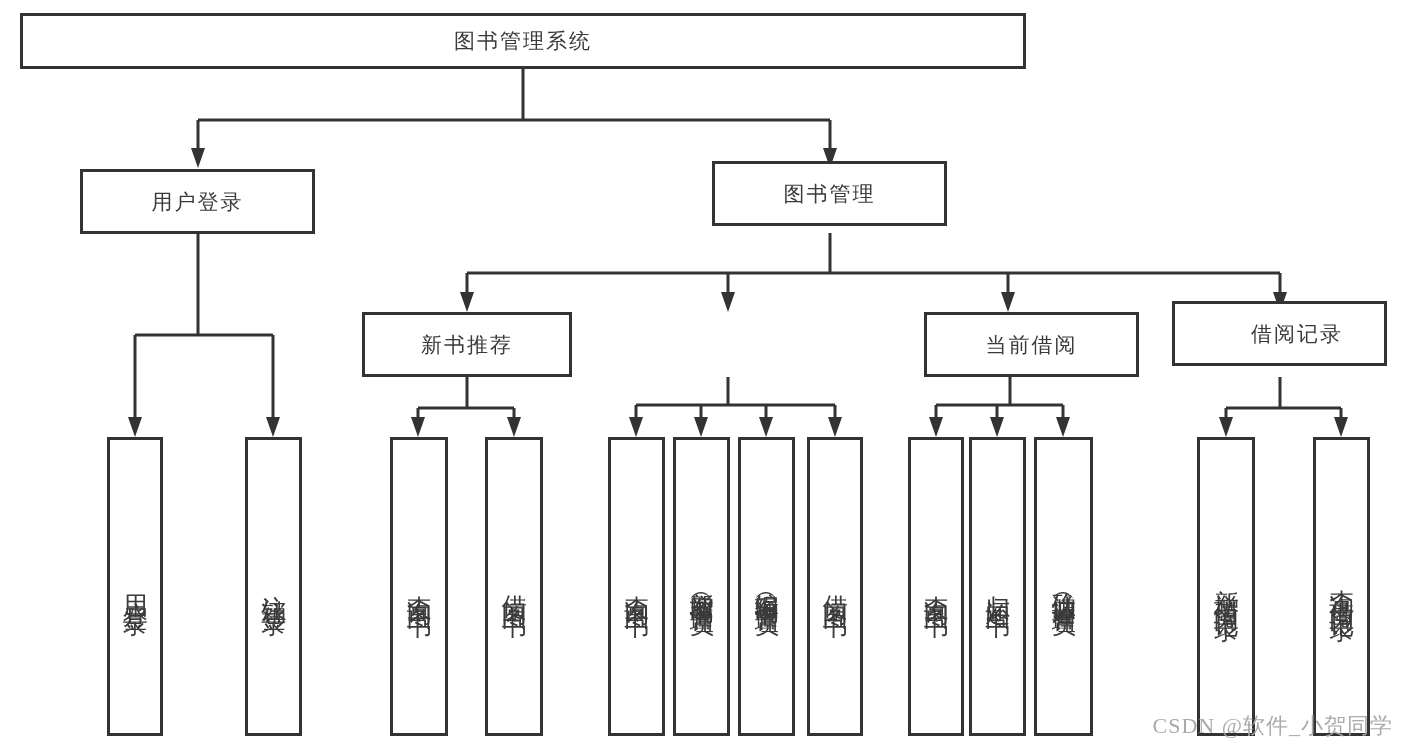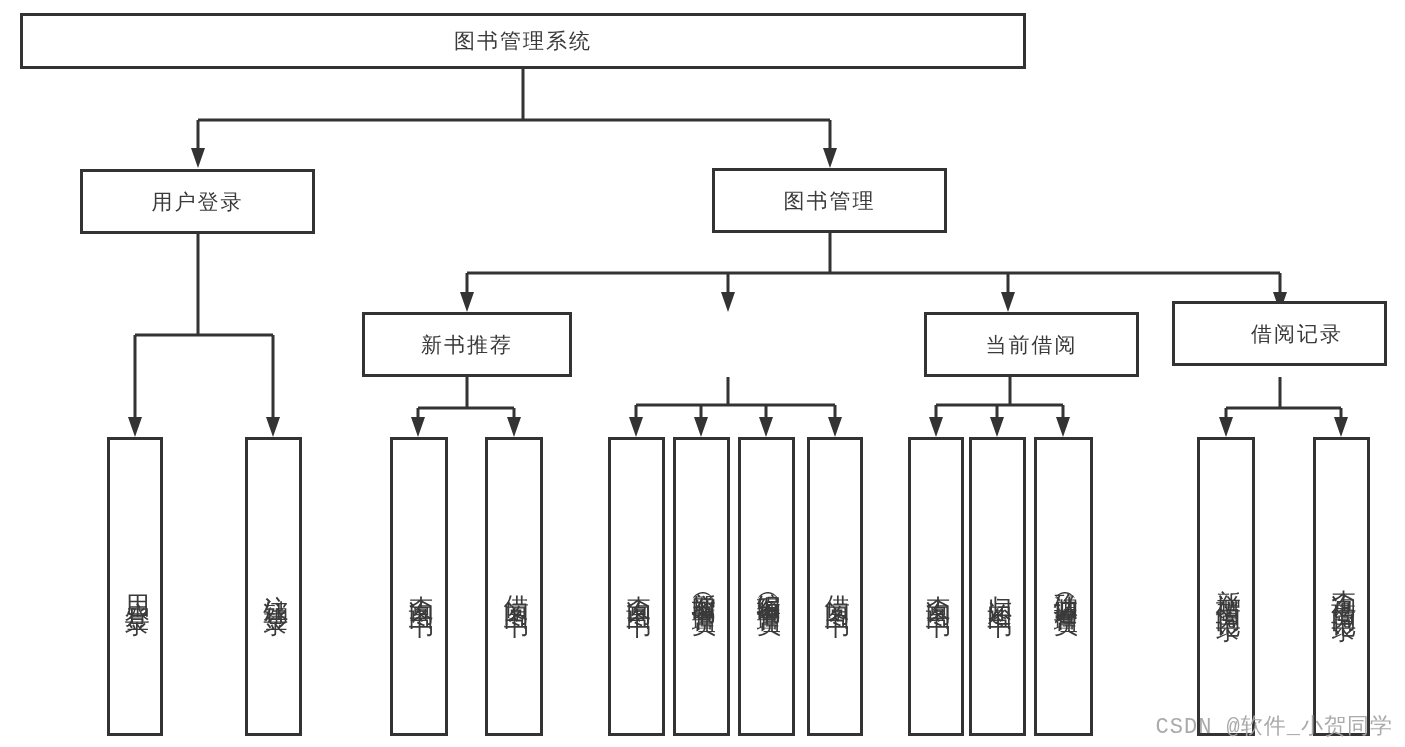--- a/index.html
+++ b/index.html
@@ -1,21 +1,21 @@
 <!DOCTYPE html>
 <html><head>
 <meta charset="utf-8">
 <style>
   html, body { margin: 0; padding: 0; background: #ffffff; }
   #stage {
     position: relative;
     width: 1405px;
     height: 747px;
     background: #ffffff;
-    font-family: Liberation Mono, monospace;
+    font-family: Liberation Serif, serif;
     overflow: hidden;
   }
   #connectors {
     position: absolute;
     left: 0; top: 0;
     width: 1405px; height: 747px;
   }
   .node {
     position: absolute;
     box-sizing: border-box;
@@ -35,21 +35,21 @@
     writing-mode: vertical-rl;
     font-size: 25px;
     letter-spacing: 6px;
     line-height: 1.1;
   }
   .vbox span { display: block; }
   
   .n-title   { left: 20px;   top: 13px;  width: 1006px; height: 56px; }
   
   .n-login   { left: 80px;   top: 169px; width: 235px;  height: 65px; }
-  .n-mgmt    { left: 712px;  top: 168px; width: 235px;  height: 65px; }
+  .n-mgmt    { left: 712px;  top: 161px; width: 235px;  height: 65px; }
   
   .n-rec     { left: 362px;  top: 312px; width: 210px;  height: 65px; }
   .n-borrow  { left: 623px;  top: 312px; width: 209px;  height: 65px; }
   .n-current { left: 924px;  top: 312px; width: 215px;  height: 65px; }
   .n-records { left: 1172px; top: 301px; width: 215px;  height: 65px; padding-left: 35px; }
   
   .leaf      { top: 437px;  height: 299px; }
   .n-l1a { left: 107px;  width: 56px; }
   .n-l1b { left: 245px;  width: 57px; }
   .n-l2a { left: 390px;  width: 58px; }

